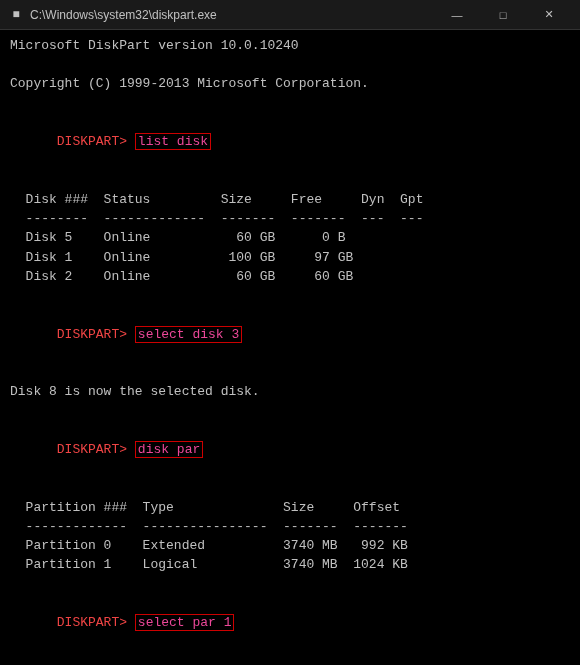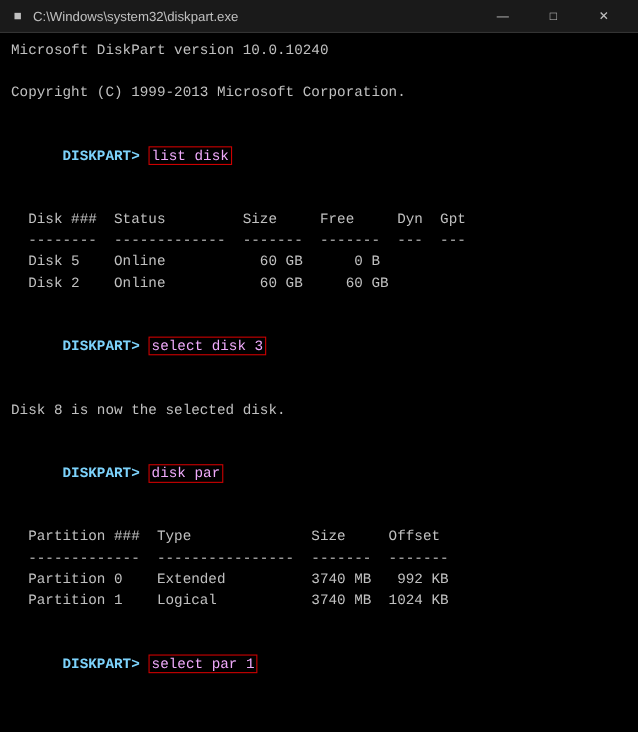--- a/index.html
+++ b/index.html
@@ -78,26 +78,25 @@
       line-height: 1.5;
       border-radius: 16px;
     }
 
     .line {
       white-space: pre;
       line-height: 1.48;
     }
 
     .prompt {
-      color: #7dd3fc;
-      font-weight: bold;
+      color: #ef4444;
     }
 
     .command {
-      color: #f0abfc;
+      color: #ec4899;
       border: 1.5px solid #cc0000;
       padding: 0 2px;
     }
 
     .header-line {
       color: #c0c0c0;
     }
 
     .table-header {
       color: #c0c0c0;
@@ -126,20 +125,21 @@
     <div class="line">&nbsp;</div>
     <div class="line header-line">Copyright (C) 1999-2013 Microsoft Corporation.</div>
     <div class="line">&nbsp;</div>
     <div class="line">
       <span class="prompt">DISKPART&gt; </span><span class="command">list disk</span>
     </div>
     <div class="line">&nbsp;</div>
     <div class="line table-header">  Disk ###  Status         Size     Free     Dyn  Gpt</div>
     <div class="line table-sep">  --------  -------------  -------  -------  ---  ---</div>
     <div class="line">  Disk 5    Online           60 GB      0 B</div>
+    <div class="line">  Disk 1    Online          100 GB     97 GB</div>
     <div class="line">  Disk 2    Online           60 GB     60 GB</div>
     <div class="line">&nbsp;</div>
     <div class="line">
       <span class="prompt">DISKPART&gt; </span><span class="command">select disk 3</span>
     </div>
     <div class="line">&nbsp;</div>
     <div class="line">Disk 8 is now the selected disk.</div>
     <div class="line">&nbsp;</div>
     <div class="line">
       <span class="prompt">DISKPART&gt; </span><span class="command">disk par</span>

